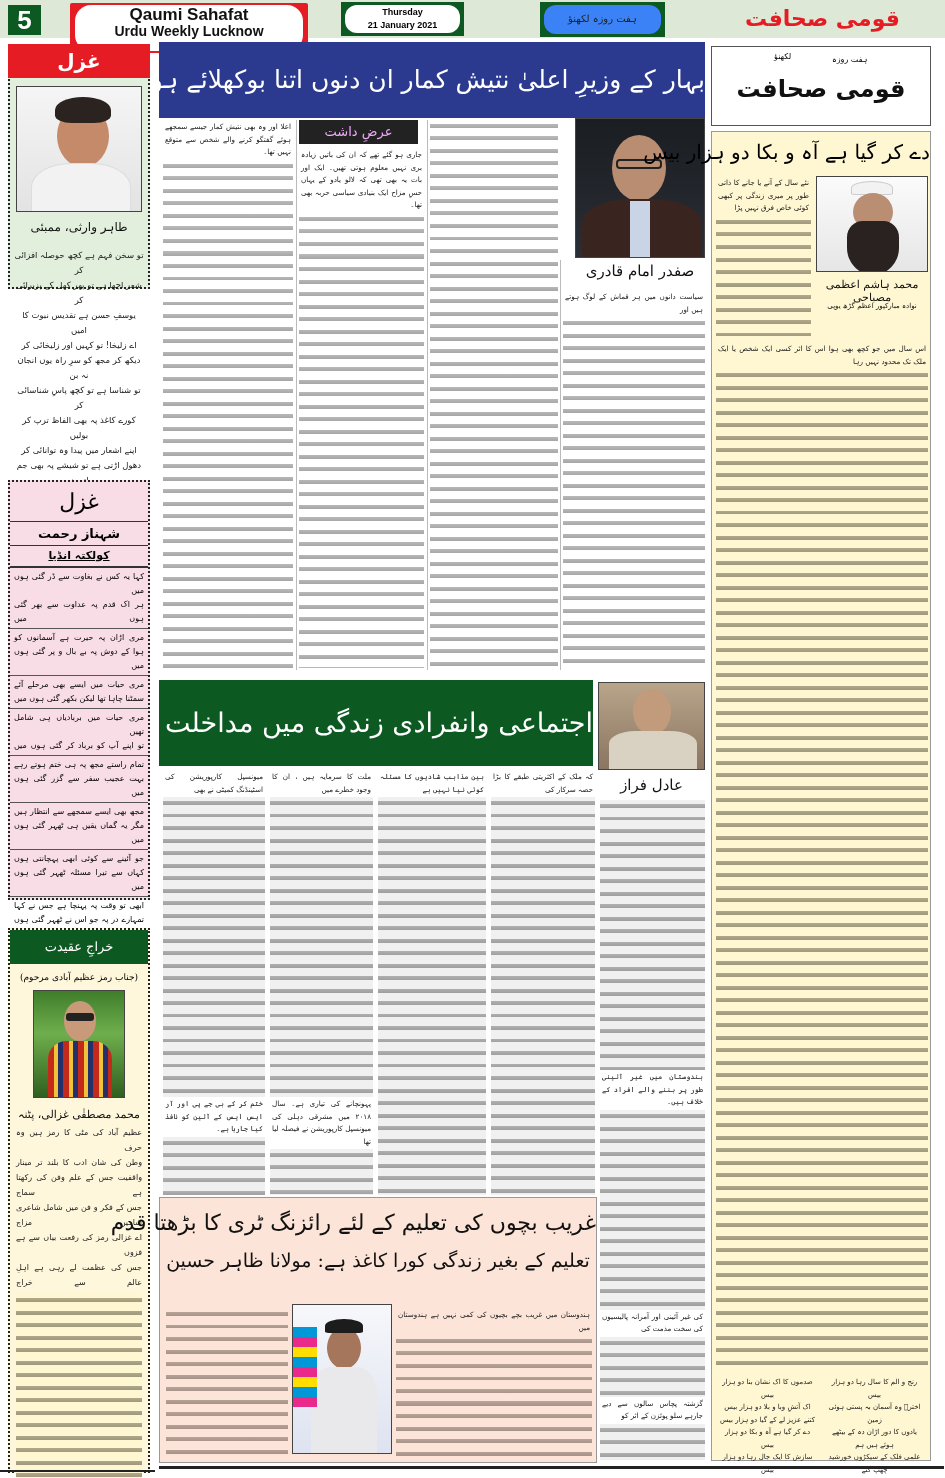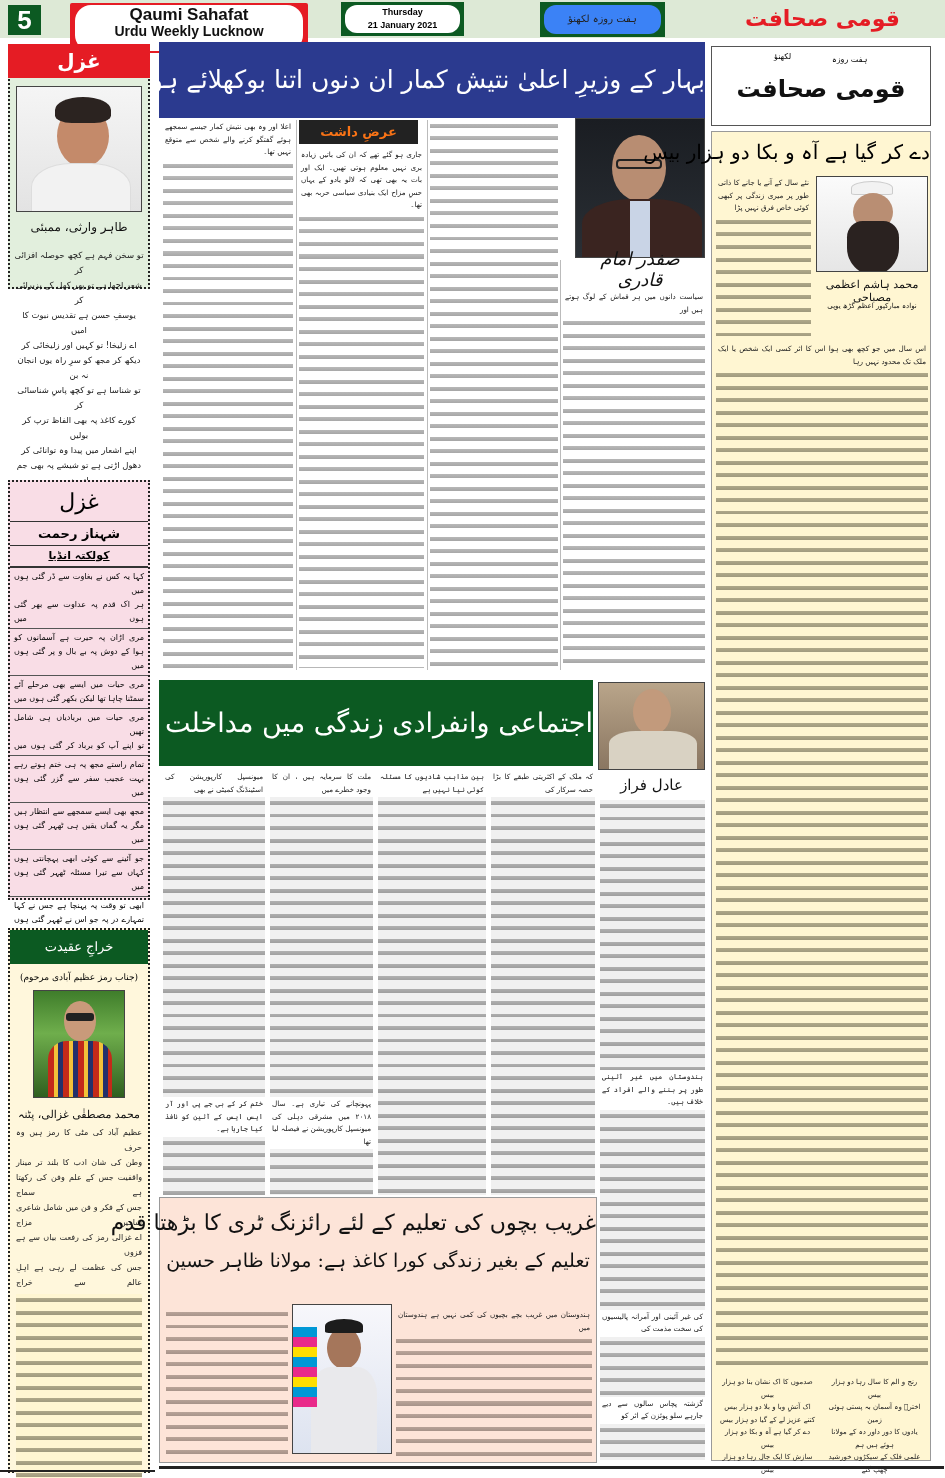--- a/index.html
+++ b/index.html
@@ -41,21 +41,21 @@
   .ghazal2 .couplet { font-size: 8px; line-height: 14px; text-align: justify; text-align-last: justify; direction: rtl; padding: 2px 4px; border-bottom: 1px solid #555; }
 
   .tribute { position: absolute; left: 8px; top: 888px; width: 142px; height: 545px; background: #fff7dc; border: 2px dotted #222; }
   .tribute .head { background: #0c5a22; color: #fff; font-size: 13px; text-align: center; height: 34px; line-height: 34px; direction: rtl; font-family: "DejaVu Serif", serif; }
   .tribute .sub { font-size: 9px; text-align: center; direction: rtl; padding: 8px 0; font-family: "DejaVu Serif", serif; }
   .tribute .verses { font-size: 8px; line-height: 15px; direction: rtl; text-align: justify; text-align-last: justify; padding: 4px 6px; color:#222; }
 
   
   .bluehead { position: absolute; left: 159px; top: 42px; width: 546px; height: 76px; background: #2b3a8f; color: #fff;
     font-family: "DejaVu Serif", serif; font-size: 25px; text-align: center; line-height: 76px; direction: rtl; white-space: nowrap; overflow: hidden; }
-  .arzdasht { position: absolute; left: 299px; top: 120px; width: 119px; height: 24px; background: #222; color: #f97316; font-weight: bold;
+  .arzdasht { position: absolute; left: 299px; top: 120px; width: 119px; height: 24px; background: #222; color: #f0abfc; font-weight: normal;
     font-size: 13px; text-align: center; line-height: 24px; direction: rtl; }
 
   .textcol { position: absolute; direction: rtl; text-align: justify; font-family: "DejaVu Serif", serif; font-size: 7.2px; line-height: 12.5px; color: #222; overflow: hidden; }
   .fill { width: 100%; height: 100%;
     background-image: repeating-linear-gradient(#fff 0px, #fff 4px, #b9b9b9 4px, #a8a8a8 8px, #fff 8px, #fff 12.5px); }
   .fill.grey { background-image: repeating-linear-gradient(#f0f0f0 0px, #f0f0f0 4px, #b0b0b0 4px, #a0a0a0 8px, #f0f0f0 8px, #f0f0f0 12.5px); }
   .fill.peach { background-image: repeating-linear-gradient(#fde4d8 0px, #fde4d8 4px, #b9a398 4px, #a8948a 8px, #fde4d8 8px, #fde4d8 12.5px); }
   .fill.cream { background-image: repeating-linear-gradient(#fff6d2 0px, #fff6d2 4px, #b0a98a 4px, #a09a7e 8px, #fff6d2 8px, #fff6d2 12.5px); }
 
   .firstlines { background: transparent; padding: 1px 2px; }
@@ -219,21 +219,21 @@
 <div class="textcol" style="left:563px; top:290px; width:142px; height:378px;">
   <div class="firstlines">سیاست دانوں میں ہر قماش کے لوگ ہوتے ہیں اور</div>
   <div class="fill" style="height:360px;"></div>
 </div>
 <div class="photo" style="left:575px; top:118px; width:130px; height:140px; background: linear-gradient(#1a1d22,#2a2f35);">
   <div class="face" style="left:36px; top:16px; width:54px; height:66px; background:#b88d72;"></div>
   <div style="position:absolute; left:40px; top:40px; width:46px; height:10px; border:2px solid #222; border-radius:4px;"></div>
   <div style="position:absolute; left:6px; top:80px; width:120px; height:62px; background:#3a2420; border-radius:40% 40% 0 0;"></div>
   <div style="position:absolute; left:54px; top:82px; width:20px; height:58px; background:#c9d4e6;"></div>
 </div>
-<div class="caption" style="left:575px; top:248px; width:130px; font-size:18px;font-style:italic;">صفدر امام قادری</div>
+<div class="caption" style="left:575px; top:262px; width:130px; font-size:15px;">صفدر امام قادری</div>
 
 <div class="vline" style="left:296px; top:120px; height:550px;"></div>
 <div class="vline" style="left:427px; top:120px; height:550px;"></div>
 <div class="vline" style="left:560px; top:260px; height:410px;"></div>
 
 <div class="greenhead">اجتماعی وانفرادی زندگی میں مداخلت کی کوشش</div>
 <div class="photo" style="left:598px; top:682px; width:107px; height:88px; background: linear-gradient(#b9a58a,#8a7661);">
   <div class="face" style="left:34px; top:6px; width:38px; height:46px; background:#c29a7c;"></div>
   <div style="position:absolute; left:10px; top:48px; width:88px; height:42px; background:#d9d2c3; border-radius:30% 30% 0 0;"></div>
 </div>
@@ -307,21 +307,21 @@
   <div class="caption" style="left:104px; top:146px; width:112px; font-size:11px;">محمد ہاشم اعظمی مصباحی</div>
   <div class="caption" style="left:104px; top:170px; width:112px; font-size:7px;">نوادہ مبارکپور اعظم گڑھ یوپی</div>
   <div class="textcol" style="left:4px; top:210px; width:212px; height:1030px;">
     <div class="firstlines">اس سال میں جو کچھ بھی ہوا اس کا اثر کسی ایک شخص یا ایک ملک تک محدود نہیں رہا</div>
     <div class="fill cream" style="height:1015px;"></div>
   </div>
   <div class="poemgrid">
     <div class="pcol" id="poemR">
         <div>رنج و الم کا سال رہا دو ہزار بیس</div>
         <div>اخترؔ وہ آسمان بہ پستی ہوئی زمین</div>
-        <div>یادوں کا دور داور دہ کے مولانا ہوئے ہیں ہم</div>
+        <div>یادوں کا دور اڑان دہ کے بیٹھے ہوئے ہیں ہم</div>
         <div>علمی فلک کے سیکڑوں خورشید چھپ گئے</div>
         <div>باطل نے اہلِ حق پہ بڑھائے ستم کے وار</div>
       </div>
     <div class="pcol" id="poemL">
         <div>صدموں کا اک نشان بنا دو ہزار بیس</div>
         <div>اک آتشِ وبا و بلا دو ہزار بیس</div>
         <div>کتنے عزیز لے کے گیا دو ہزار بیس</div>
         <div>دے کر گیا ہے آہ و بکا دو ہزار بیس</div>
         <div>سازش کا ایک جال رہا دو ہزار بیس</div>
       </div>

